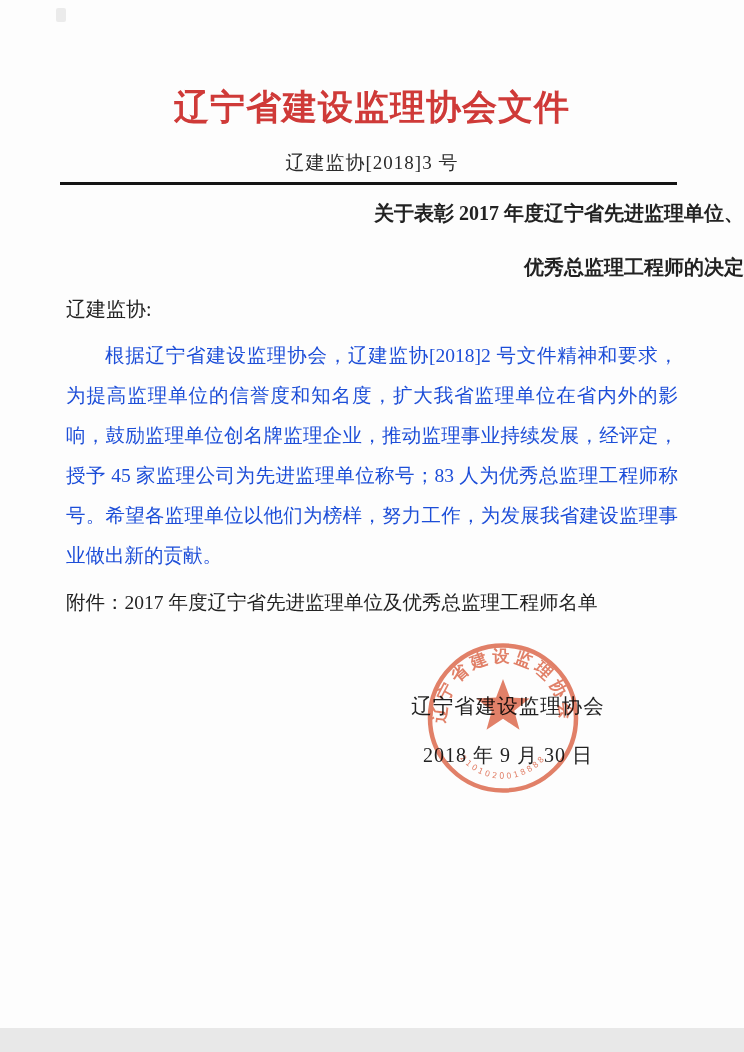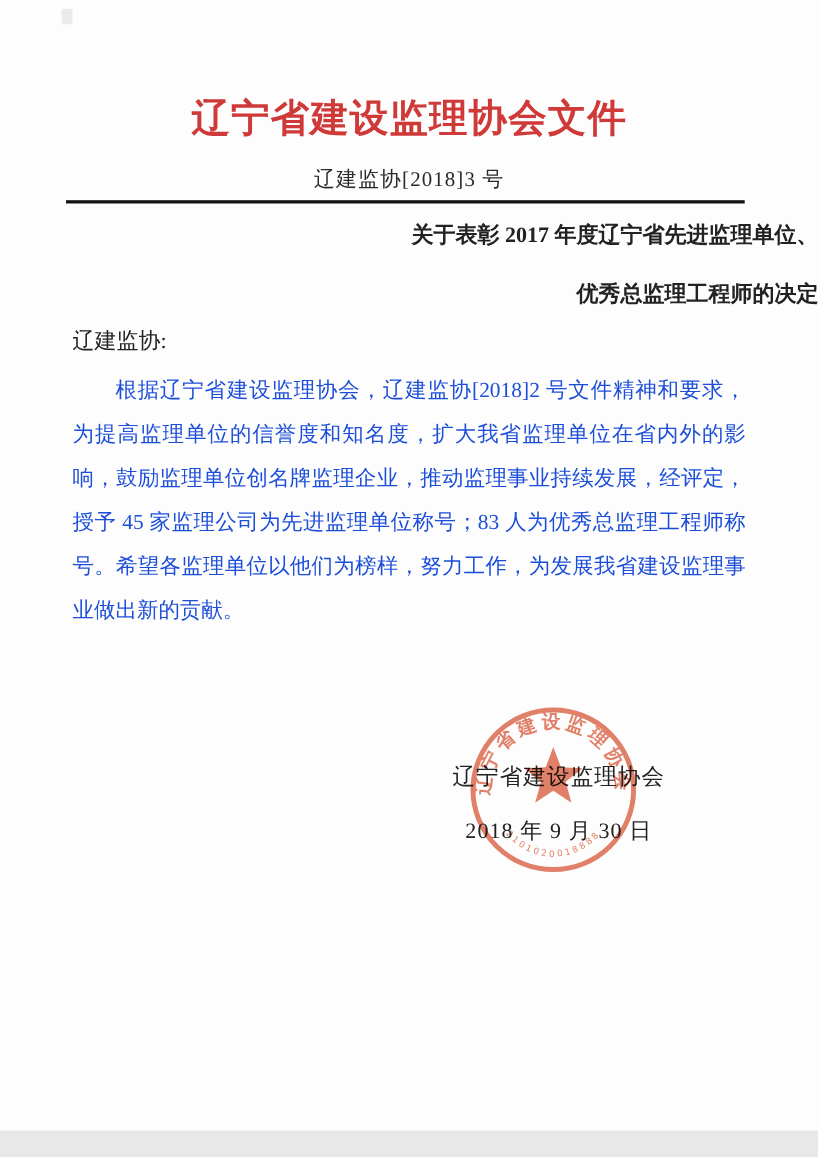--- a/index.html
+++ b/index.html
@@ -152,20 +152,21 @@
   <div class="divider"></div>
 
   <div class="subject-line l1">关于表彰 2017 年度辽宁省先进监理单位、</div>
 
   <div class="subject-line l2">优秀总监理工程师的决定</div>
 
   <div class="salutation">辽建监协:</div>
 
   <div class="body-paragraph">根据辽宁省建设监理协会，辽建监协[2018]2 号文件精神和要求，为提高监理单位的信誉度和知名度，扩大我省监理单位在省内外的影响，鼓励监理单位创名牌监理企业，推动监理事业持续发展，经评定，授予 45 家监理公司为先进监理单位称号；83 人为优秀总监理工程师称号。希望各监理单位以他们为榜样，努力工作，为发展我省建设监理事业做出新的贡献。</div>
 
+  <div class="attachment-line">附件：2017 年度辽宁省先进监理单位及优秀总监理工程师名单</div>
 
   <div class="signature-org">辽宁省建设监理协会</div>
 
   <div class="signature-date">2018 年 9 月 30 日</div>
 
   <div class="seal">
     <svg viewBox="0 0 160 160" xmlns="http://www.w3.org/2000/svg">
       <defs>
         <path id="sealTopArc" d="M 24.5 97.5 A 58 58 0 1 1 135.5 97.5" fill="none"></path>
         <path id="sealBottomArc" d="M 29.5 106.5 A 55 55 0 0 0 130.5 106.5" fill="none"></path>

